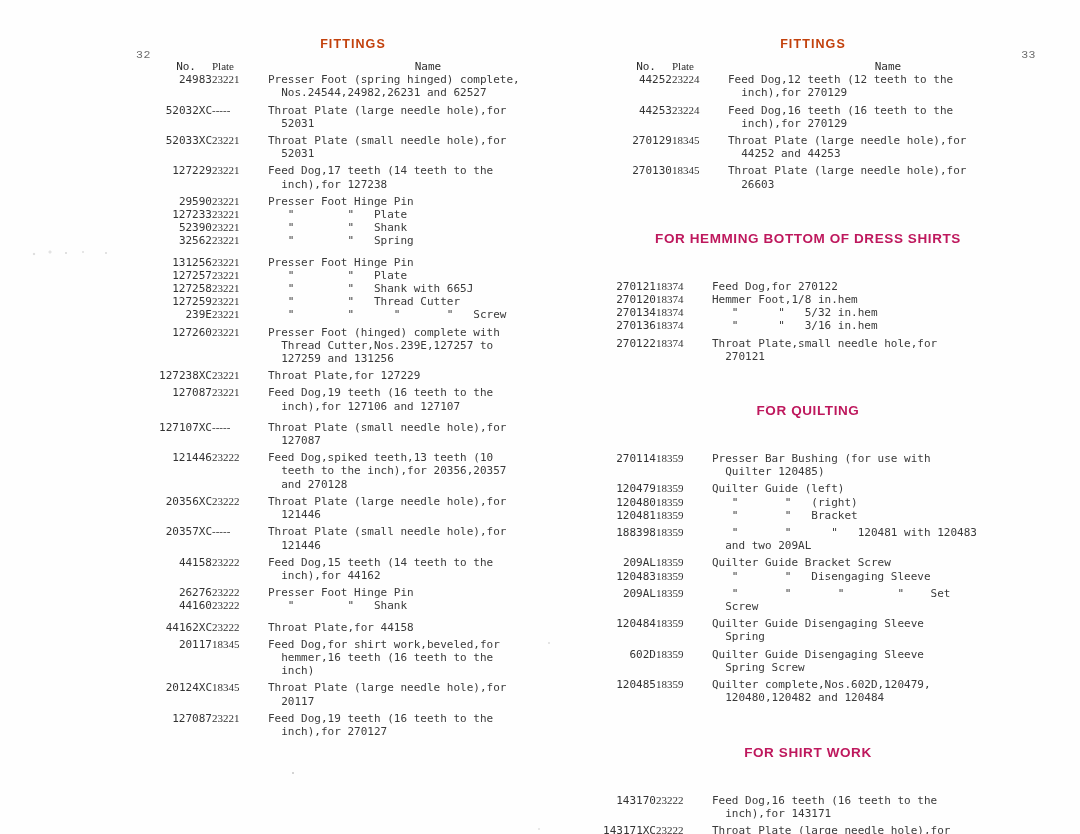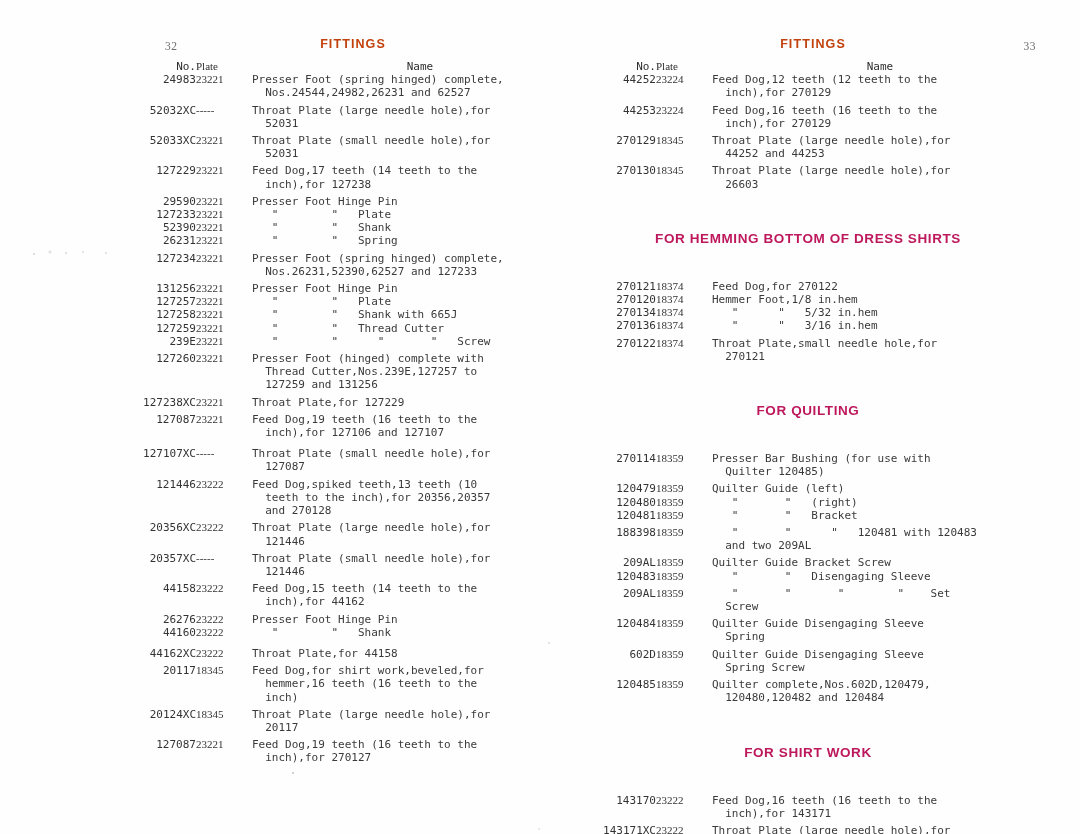--- a/index.html
+++ b/index.html
@@ -23,26 +23,25 @@
     position: absolute;
     top: 0;
     width: 470px;
     height: 834px;
   }
   .col-left  { left: 118px; }
   .col-right { left: 578px; }
 
   .folio {
     position: absolute;
-    top: 40px;
-    font-family: Liberation Serif, serif;
+    top: 48px;
+    font-family: Liberation Mono, monospace;
     font-size: 11.5px;
     color: #6d6d6d;
     letter-spacing: 0.5px;
-    margin-left: 29px;
   }
   .folio-left  { left: 18px; }
   .folio-right { right: 12px; }
 
   .running-head {
     position: absolute;
     top: 37px;
     left: 0;
     width: 470px;
     text-align: center;
@@ -92,21 +91,21 @@
   }
   .c-name {
     padding-left: 13px;
     white-space: pre-wrap;
     color: #3a3a3a;
   }
   .hdr td {
     color: #2e2e2e;
     padding-bottom: 3px;
   }
-  .hdr .c-no    { text-align: right; }
+  .hdr .c-no    { text-align: right; padding-right: 16px; }
   .hdr .c-plate { text-align: left; }
   .hdr .c-name  { text-align: center; padding-left: 0; }
   tr.gap-sm td { height: 4px; line-height: 4px; font-size: 1px; }
 
   .smudge {
     position: absolute;
     left: 28px;
     top: 249px;
     width: 104px;
     height: 8px;
@@ -194,32 +193,26 @@
             <td class="c-no">127233</td>
             <td class="c-plate">23221</td>
             <td class="c-name">   "        "   Plate</td>
           </tr>
           <tr>
             <td class="c-no">52390</td>
             <td class="c-plate">23221</td>
             <td class="c-name">   "        "   Shank</td>
           </tr>
           <tr>
-            <td class="c-no">26231</td>
+            <td class="c-no">32562</td>
             <td class="c-plate">23221</td>
             <td class="c-name">   "        "   Spring</td>
           </tr>
           <tr class="gap-sm">
             <td colspan="3"></td>
-          </tr>
-          <tr>
-            <td class="c-no">127234</td>
-            <td class="c-plate">23221</td>
-            <td class="c-name">Presser Foot (spring hinged) complete,
-  Nos.26231,52390,62527 and 127233</td>
           </tr>
           <tr class="gap-sm">
             <td colspan="3"></td>
           </tr>
           <tr>
             <td class="c-no">131256</td>
             <td class="c-plate">23221</td>
             <td class="c-name">Presser Foot Hinge Pin</td>
           </tr>
           <tr>

